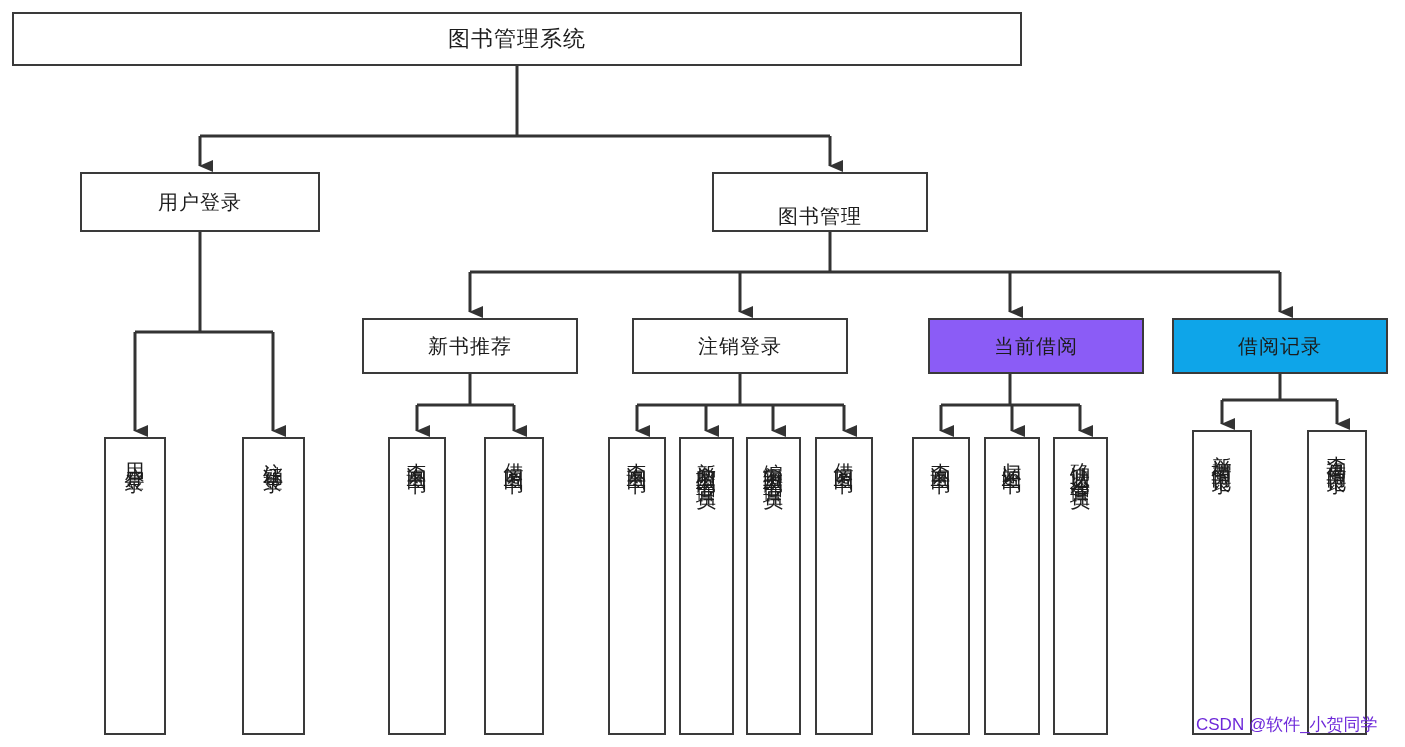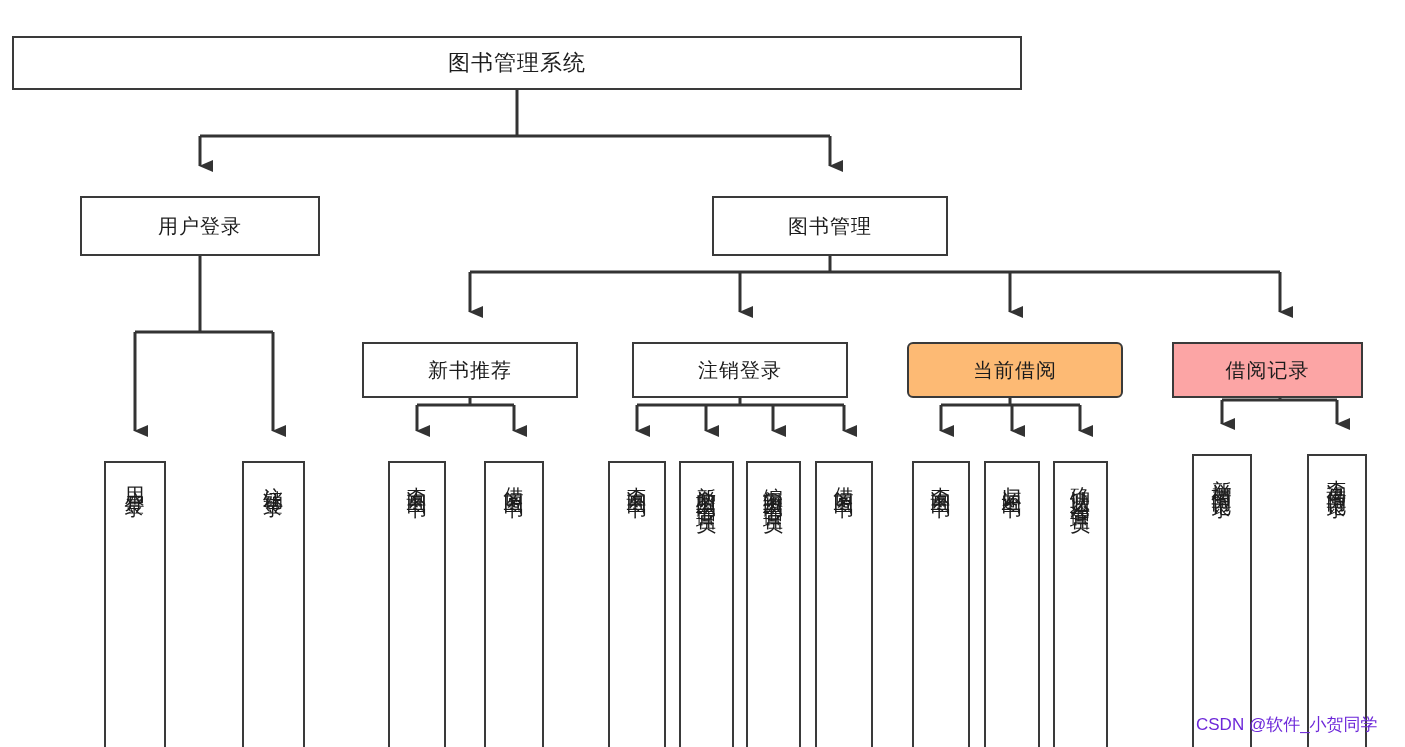--- a/index.html
+++ b/index.html
@@ -29,21 +29,20 @@
   .node {
     position: absolute;
     box-sizing: border-box;
     background: #ffffff;
     border: 2px solid #3a3a3a;
     display: flex;
     align-items: center;
     justify-content: center;
     color: #1c1c1c;
     z-index: 2;
-    margin-top: 24px;
   }
   .node.root {
     font-size: 22px;
   }
   .node.lvl2 {
     font-size: 20px;
   }
   .node.lvl3 {
     font-size: 20px;
     justify-content: center;
@@ -132,34 +131,34 @@
     </g>
   </svg>
 
   <div class="node root" id="node-root" style="left: 12px; top: 12px; width: 1010px; height: 54px; border-color: rgb(58, 58, 58); background: rgb(255, 255, 255); color: rgb(28, 28, 28);">
     <span class="htext">图书管理系统</span>
   </div>
 
   <div class="node lvl2" id="node-l2-0" style="left: 80px; top: 172px; width: 240px; height: 60px; border-color: rgb(58, 58, 58); background: rgb(255, 255, 255); color: rgb(28, 28, 28);">
     <span class="htext">用户登录</span>
   </div>
-  <div class="node lvl2" id="node-l2-1" style="left: 712px; top: 172px; width: 236px; height: 60px; border-color: rgb(58, 58, 58); background: rgb(255, 255, 255); color: rgb(28, 28, 28);">
+  <div class="node lvl2" id="node-l2-1" style="left: 712px; top: 172px; width: 216px; height: 60px; border-color: rgb(58, 58, 58); background: rgb(255, 255, 255); color: rgb(28, 28, 28); align-items: flex-end;">
     <span class="htext">图书管理</span>
   </div>
 
   <div class="node lvl3" id="node-l3-0" style="left: 362px; top: 318px; width: 216px; height: 56px; border-color: rgb(58, 58, 58); background: rgb(255, 255, 255); color: rgb(28, 28, 28);">
     <span class="htext">新书推荐</span>
   </div>
   <div class="node lvl3" id="node-l3-1" style="left: 632px; top: 318px; width: 216px; height: 56px; border-color: rgb(58, 58, 58); background: rgb(255, 255, 255); color: rgb(28, 28, 28);">
     <span class="htext">注销登录</span>
   </div>
-  <div class="node lvl3" id="node-l3-2" style="left: 907px; top: 318px; width: 216px; height: 56px; border-color: rgb(58, 58, 58); background: #fdba74; color: rgb(28, 28, 28); border-radius: 6px;">
+  <div class="node lvl3" id="node-l3-2" style="left: 928px; top: 318px; width: 216px; height: 56px; border-color: rgb(58, 58, 58); background: #8b5cf6; color: rgb(28, 28, 28);">
     <span class="htext">当前借阅</span>
   </div>
-  <div class="node lvl3" id="node-l3-3" style="left: 1172px; top: 318px; width: 191px; height: 56px; border-color: rgb(58, 58, 58); background: #fca5a5; color: rgb(28, 28, 28);">
+  <div class="node lvl3" id="node-l3-3" style="left: 1172px; top: 318px; width: 216px; height: 56px; border-color: rgb(58, 58, 58); background: #0ea5e9; color: rgb(28, 28, 28);">
     <span class="htext">借阅记录</span>
   </div>
 
   <div class="node leaf" id="node-leaf-0" style="left: 104px; top: 437px; width: 62px; height: 298px; border-color: rgb(58, 58, 58); background: rgb(255, 255, 255); color: rgb(28, 28, 28);">
     <span class="vtext">用户登录</span>
   </div>
   <div class="node leaf" id="node-leaf-1" style="left: 242px; top: 437px; width: 63px; height: 298px; border-color: rgb(58, 58, 58); background: rgb(255, 255, 255); color: rgb(28, 28, 28);">
     <span class="vtext">注销登录</span>
   </div>
   <div class="node leaf" id="node-leaf-2" style="left: 388px; top: 437px; width: 58px; height: 298px; border-color: rgb(58, 58, 58); background: rgb(255, 255, 255); color: rgb(28, 28, 28);">

